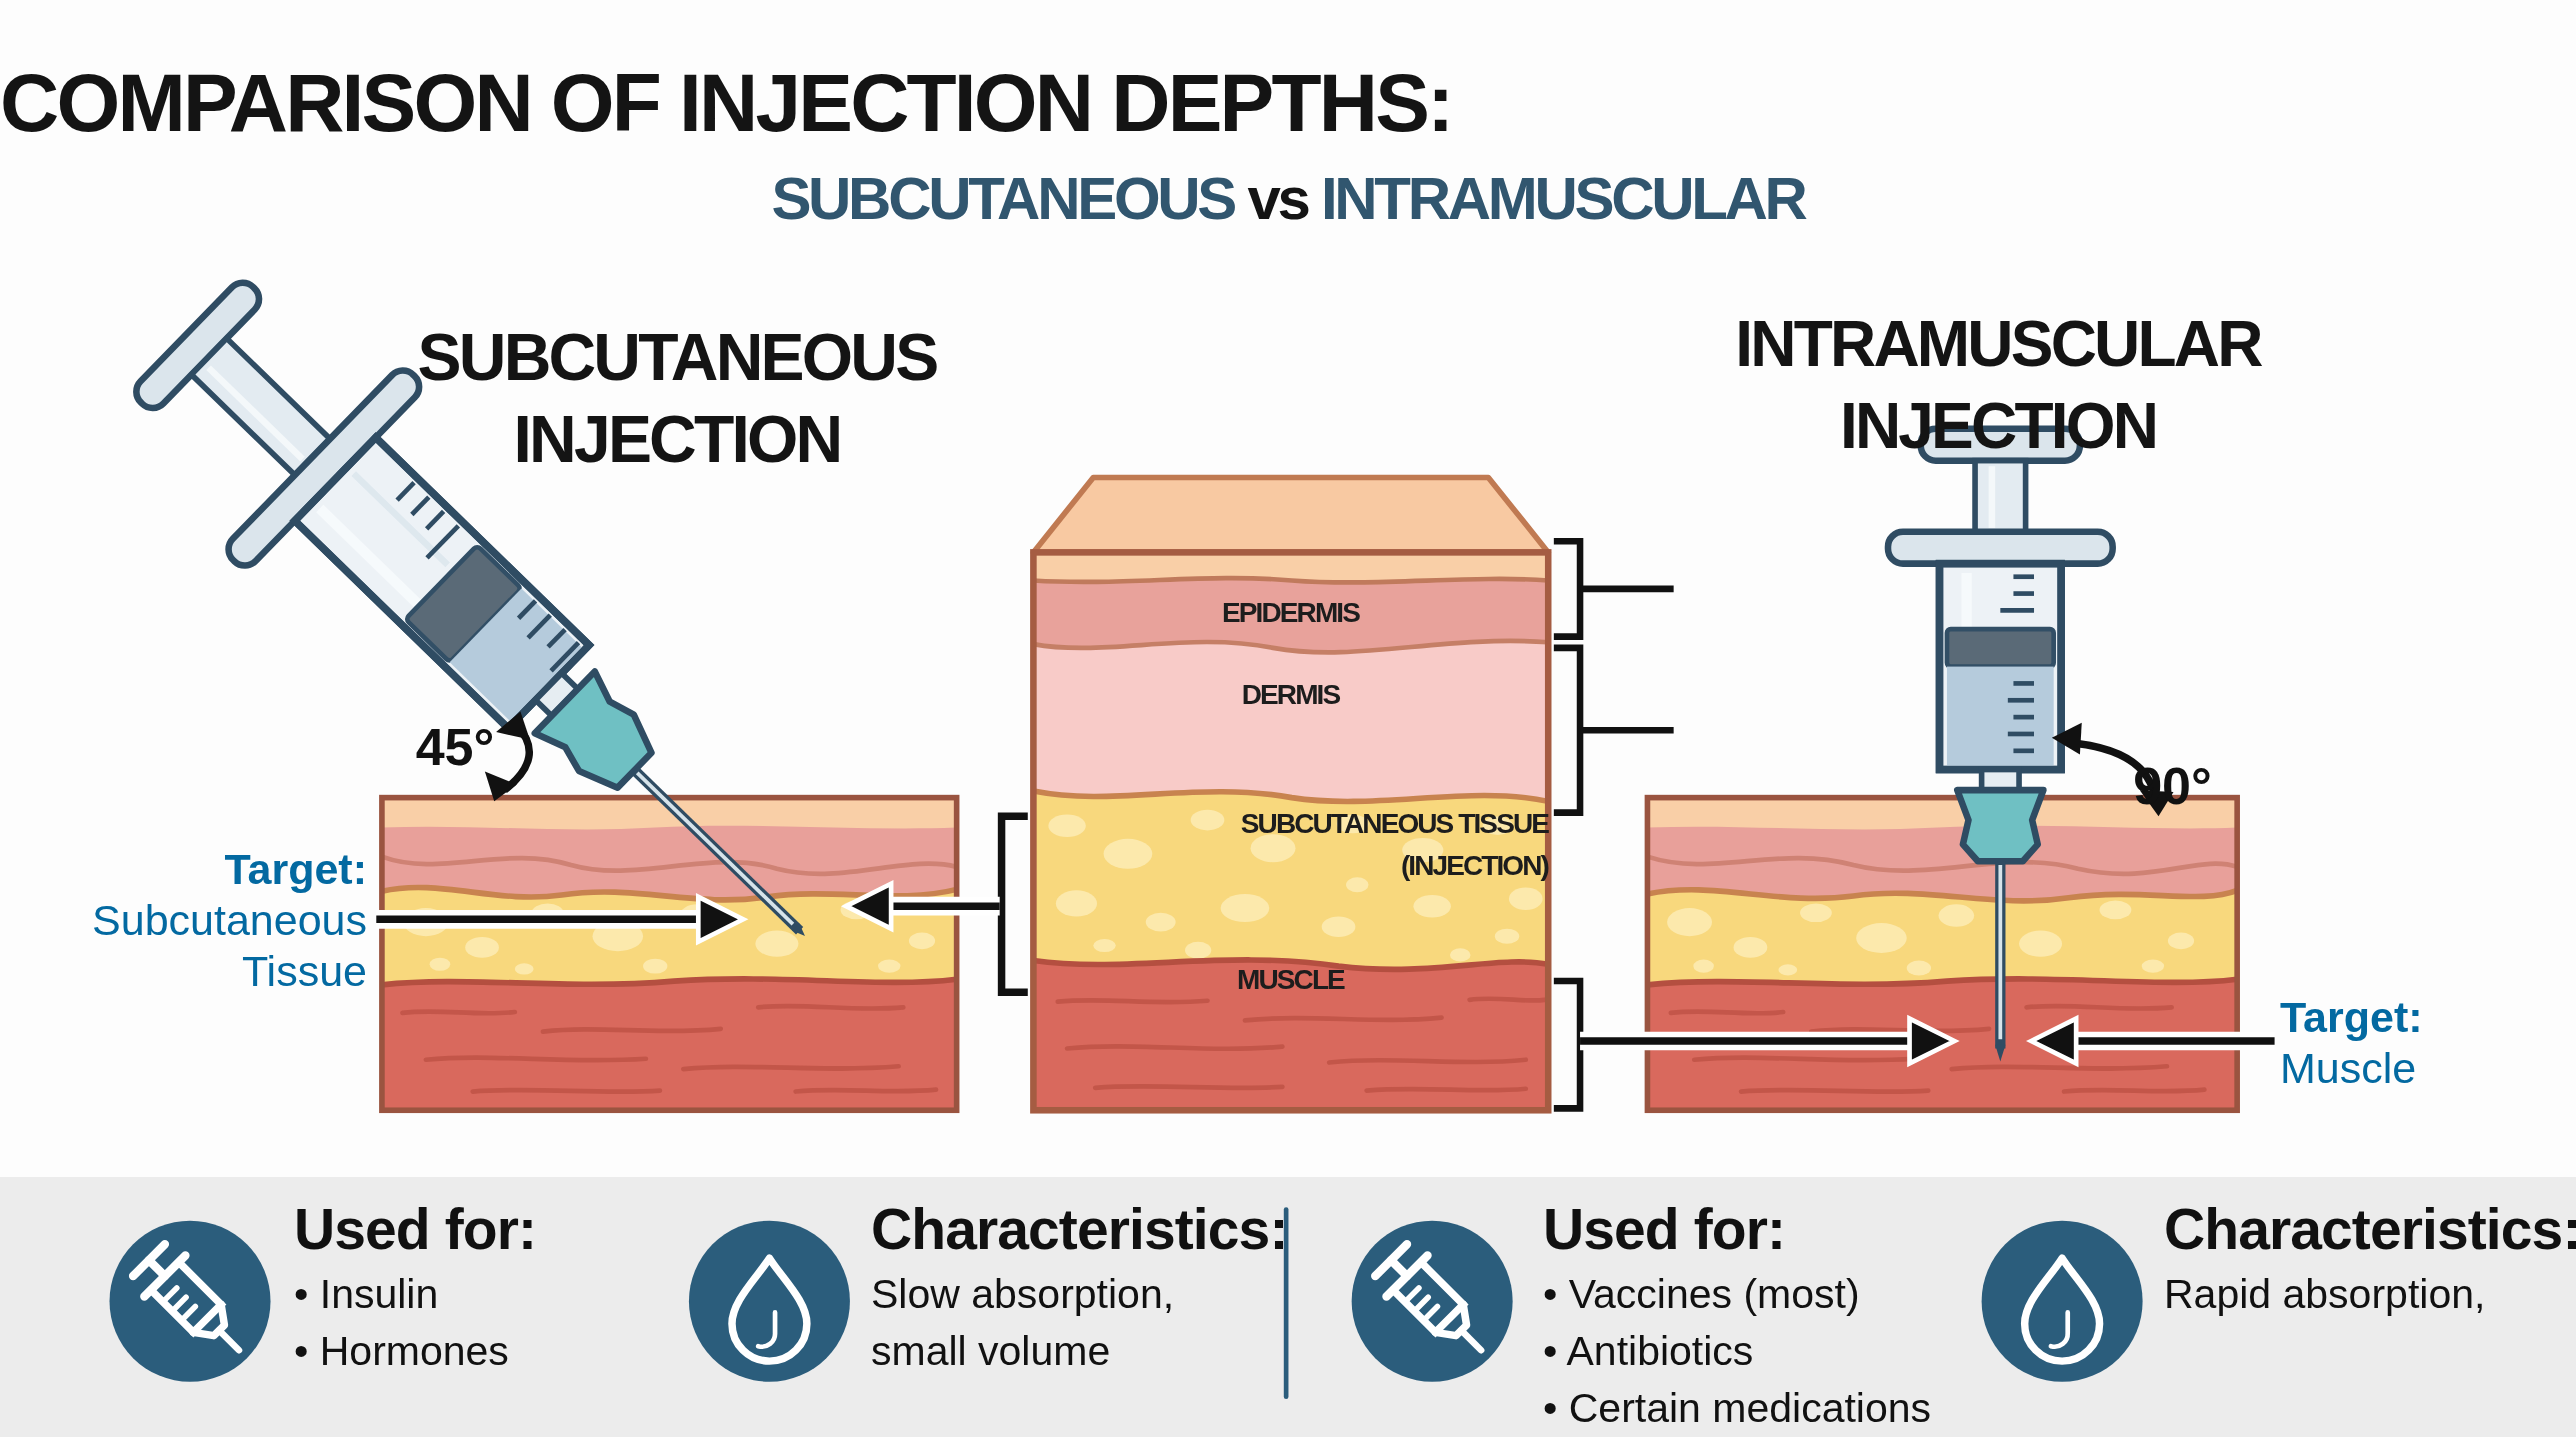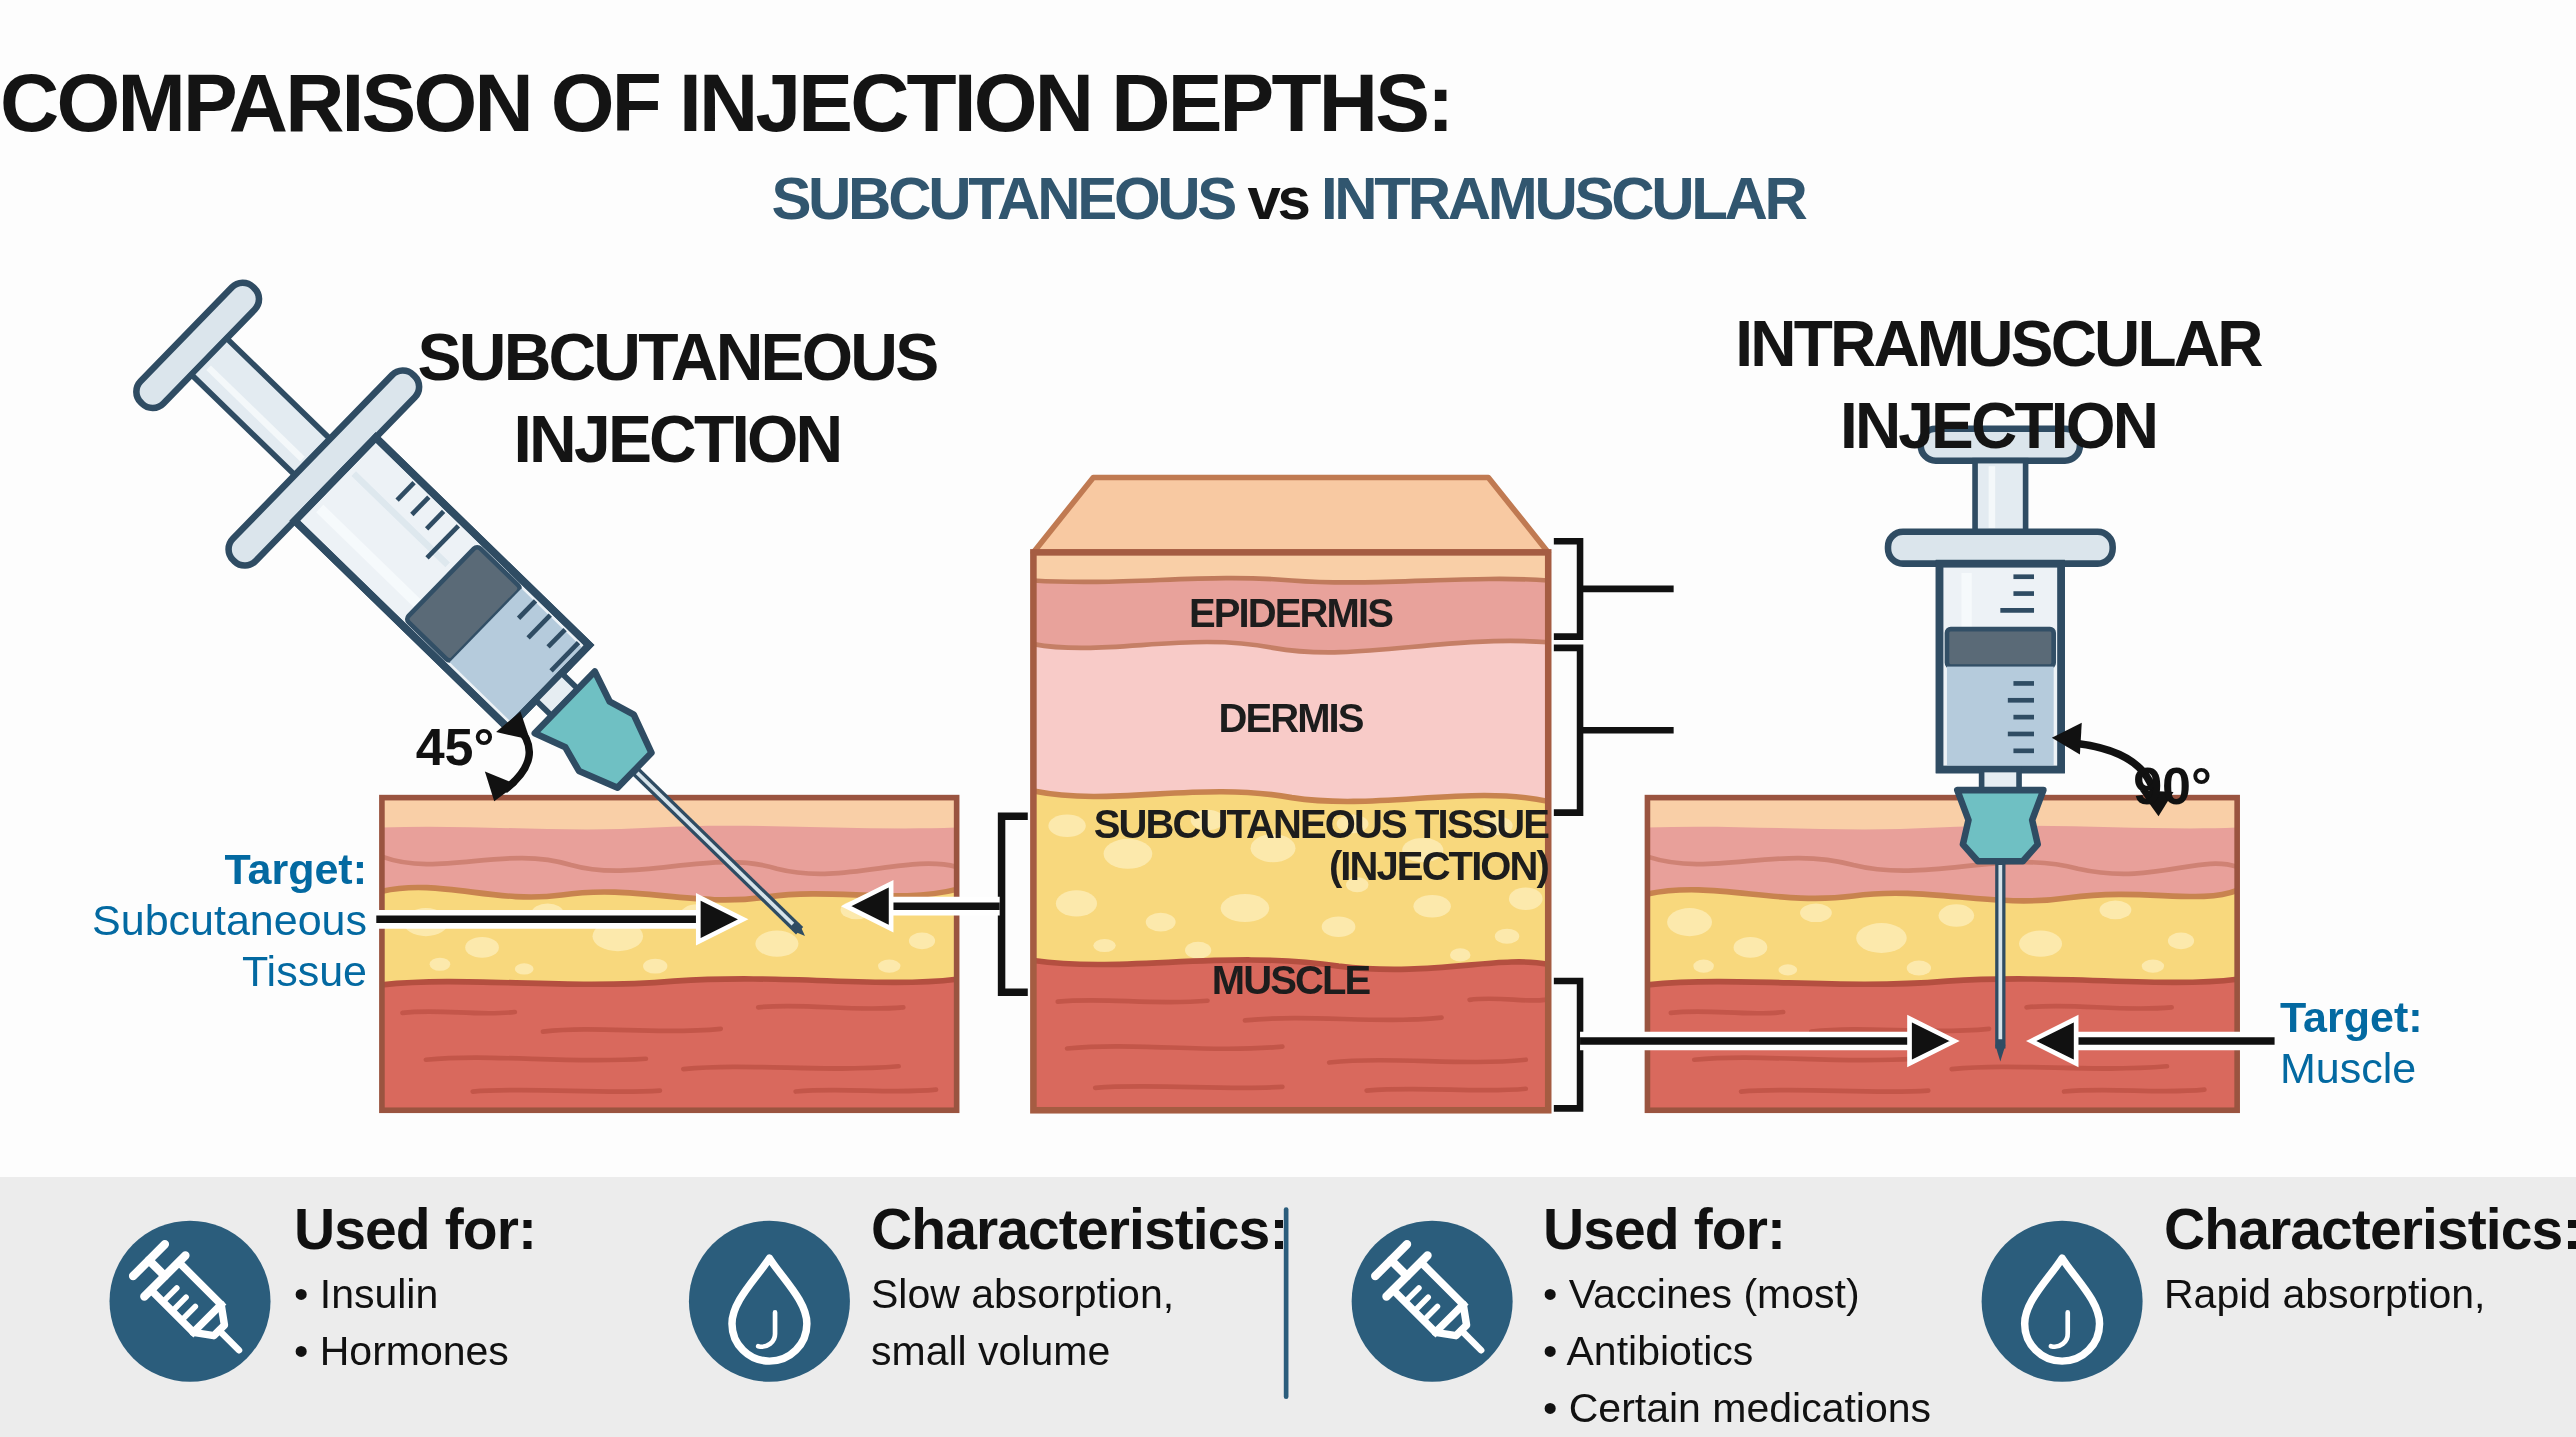--- a/index.html
+++ b/index.html
@@ -10,21 +10,21 @@
   svg.layer{position:absolute;left:0;top:0;width:2576px;height:1438px;}
   .title1{left:0;top:62px;width:2576px;font-size:82px;font-weight:700;
           letter-spacing:-2.8px;line-height:82px;color:#141414;}
   .title2{left:0;top:155px;width:2576px;text-align:center;font-size:60px;font-weight:700;
           letter-spacing:-3.3px;line-height:88px;}
   .title2 .blue{color:#31566f;}
   .title2 .vs{color:#141414;}
   .hdr{font-weight:700;letter-spacing:-2.8px;text-align:center;color:#141414;}
   .hdr-left{left:368px;top:316px;width:618px;font-size:66px;line-height:82px;}
   .hdr-right{left:1577px;top:303px;width:842px;font-size:64px;line-height:82px;}
-  .layer-label{left:1033px;width:515px;text-align:center;font-weight:700;font-size:40px;
+  .layer-label{left:1033px;width:515px;text-align:center;font-weight:700;font-size:28px;
                letter-spacing:-1.9px;line-height:42px;color:#1d1d1d;}
   .angle{font-size:52px;font-weight:700;color:#111;text-align:center;line-height:52px;}
   .target{font-size:43px;line-height:51px;color:#0369a1;}
   .target b{font-weight:700;}
   .target-left{left:56px;top:844px;width:311px;text-align:right;}
   .target-right{left:2280px;top:992px;width:281px;text-align:left;}
   .fsec{top:1206px;}
   .fsec .head{font-size:57px;font-weight:700;letter-spacing:-0.9px;line-height:47px;color:#111;}
   .fsec .items{margin-top:13px;font-size:41px;line-height:57px;color:#111;}
 </style>
@@ -310,21 +310,21 @@
   <div class="abs hdr hdr-left">
     <div>SUBCUTANEOUS</div>
     <div>INJECTION</div>
   </div>
   <div class="abs hdr hdr-right">INTRAMUSCULAR INJECTION</div>
 
   <div class="abs angle" style="left:393px;top:721px;width:124px;">45°</div>
   <div class="abs angle" style="left:2121px;top:760px;width:103px;">90°</div>
 
   <div class="abs layer-label" style="top:592px;">EPIDERMIS</div>
-  <div class="abs layer-label" style="top:674px;margin-top:23px;">DERMIS</div>
+  <div class="abs layer-label" style="top:674px;">DERMIS</div>
   <div class="abs layer-label" style="top:803px;line-height:42px;text-align:right;">
     <div>SUBCUTANEOUS TISSUE</div>
     <div>(INJECTION)</div>
   </div>
   <div class="abs layer-label" style="top:959px;">MUSCLE</div>
 
   <div class="abs target target-left">
     <b>Target:</b><br>
     <span>Subcutaneous</span><br>
     <span>Tissue</span>

